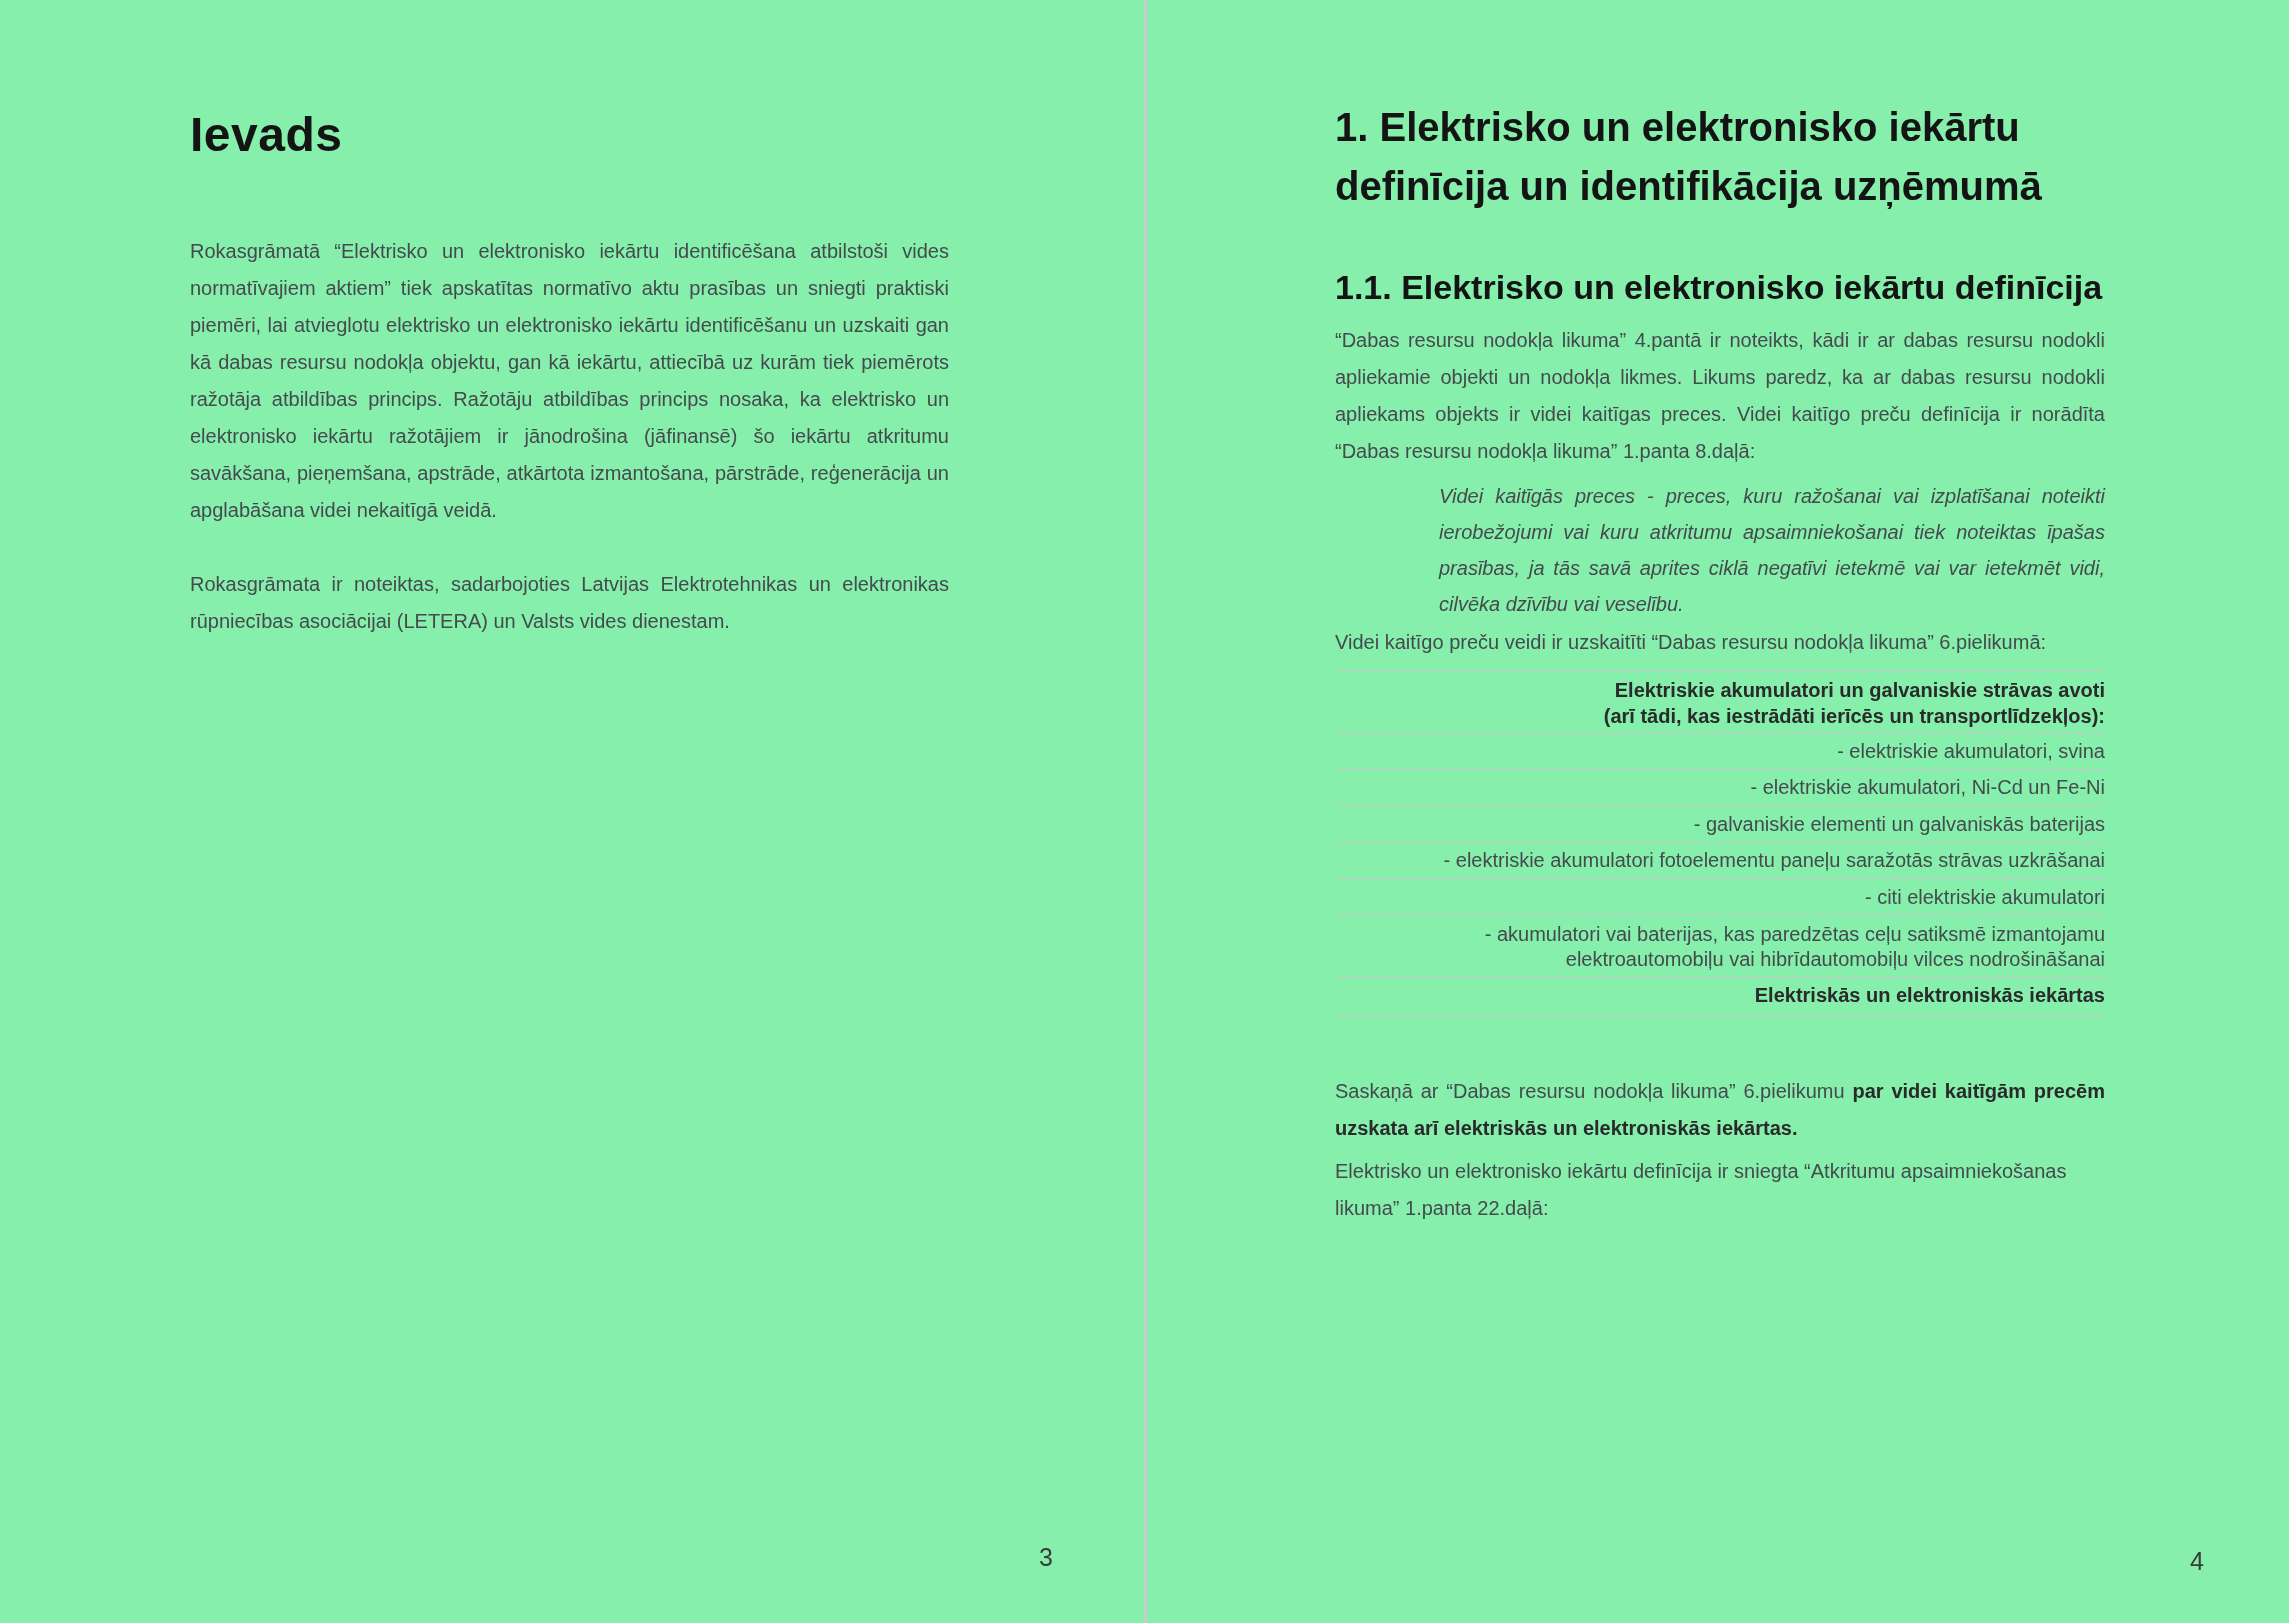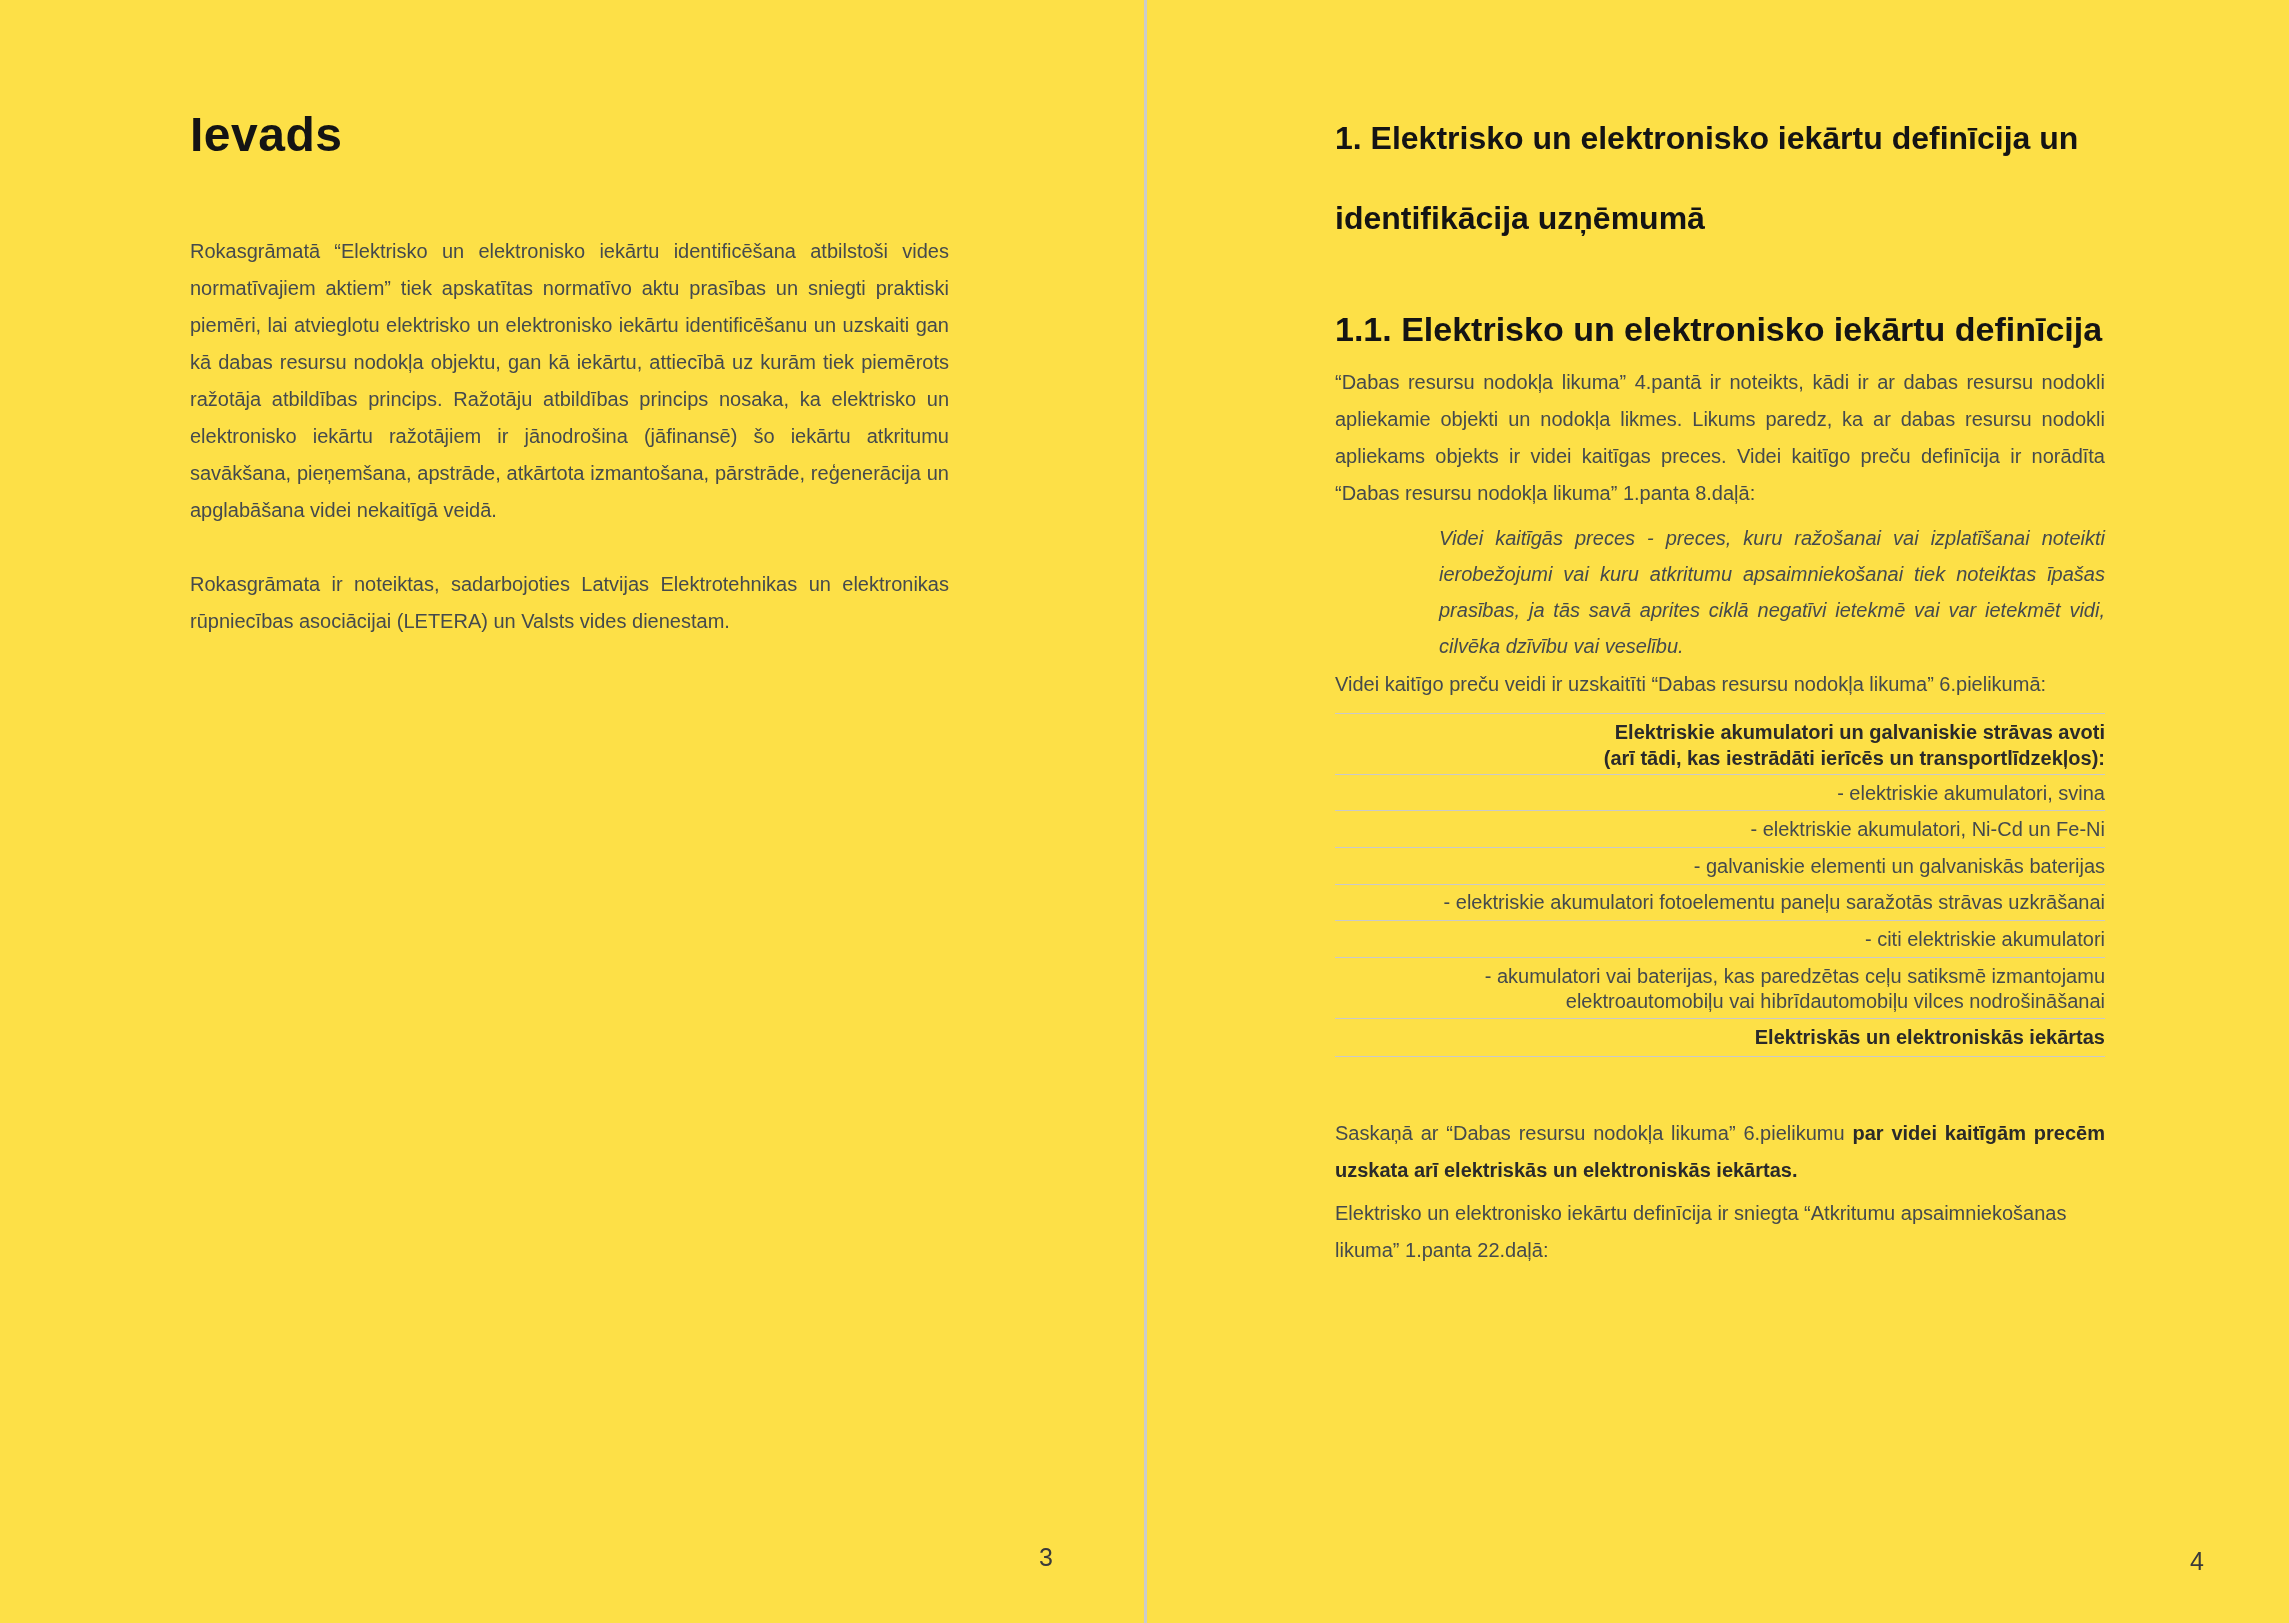--- a/index.html
+++ b/index.html
@@ -1,32 +1,32 @@
 <!DOCTYPE html>
 <html><head>
 <meta charset="utf-8">
 <style>
   html,body{margin:0;padding:0;}
   body{background:#ffffff;font-family:"Liberation Sans",sans-serif;}
-  .canvas{position:relative;width:2289px;height:1623px;background:#fde047;overflow:hidden;}
+  .canvas{position:relative;width:2289px;height:1623px;background:#86efac;overflow:hidden;}
 
   .divider{position:absolute;left:1144px;top:0;width:2.9px;height:1623px;background:#cbcbcb;}
 
   .page{position:absolute;top:0;color:#454a4d;}
   .page-left{left:190px;width:759px;}
   .page-right{left:1335px;width:770px;}
 
   .h-intro{margin:108px 0 0 0;font-size:48px;line-height:54px;font-weight:700;color:#141414;letter-spacing:0.5px;}
 
   .body-p{font-size:20px;line-height:37px;margin:0;color:#454a4d;}
   .justify{text-align:justify;text-justify:inter-word;}
   .p1{margin-top:71px;}
   .p2{margin-top:37px;}
 
-  .h-chapter{margin:98px 0 0 0;font-size:32px;line-height:80px;font-weight:700;color:#141414;}
+  .h-chapter{margin:98px 0 0 0;font-size:40px;line-height:59px;font-weight:700;color:#141414;}
   .h-section{margin:48px 0 0 0;font-size:34px;line-height:46px;font-weight:700;color:#141414;}
   .intro-p{margin-top:12px;}
 
   .quote{margin:7.7px 0 0 104px;font-size:20px;line-height:36px;font-style:italic;text-align:justify;color:#454a4d;}
 
   .list-intro{margin-top:1.9px;}
 
   .vkp-table{margin-top:10.6px;width:100%;text-align:right;}
   .t-row{border-top:1px solid #c9c9c9;}
   .t-header{font-weight:700;color:#2a2a2a;font-size:20px;line-height:26px;padding:4.8px 0 2.9px 0;white-space:pre-line;}

